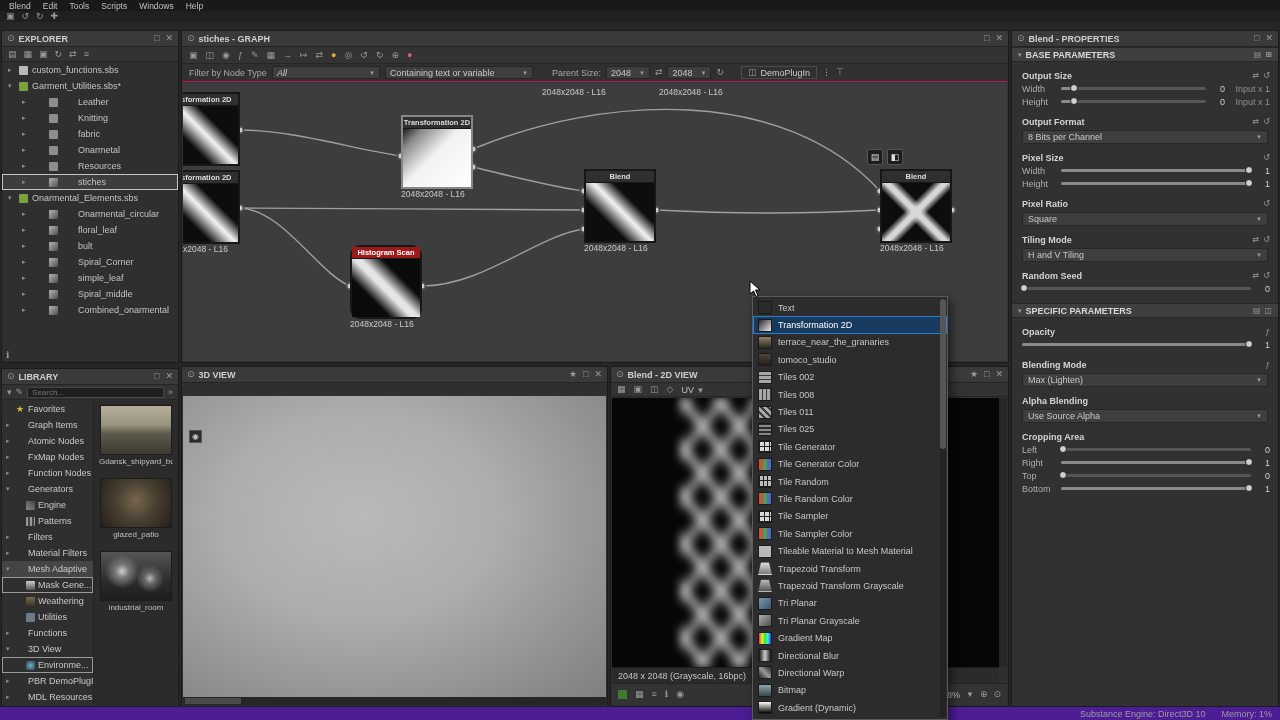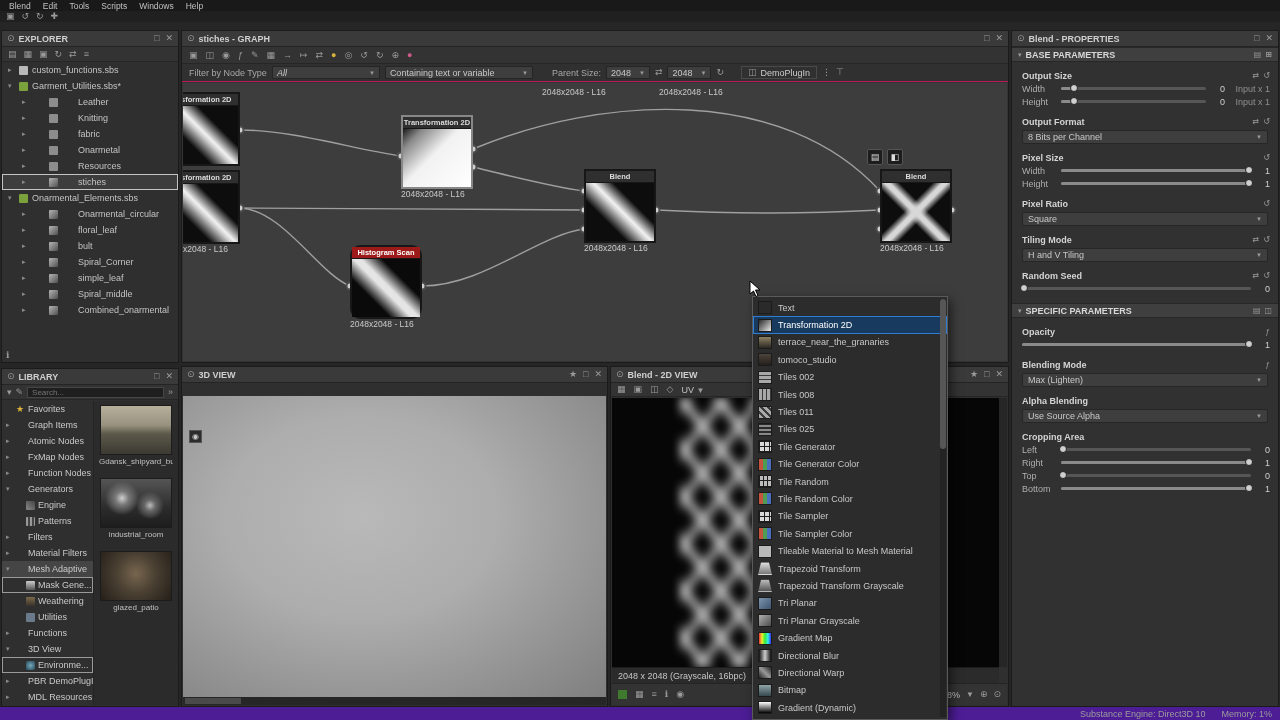--- a/index.html
+++ b/index.html
@@ -373,26 +373,26 @@
           <span class="licon"></span>
           <span>MDL Resources</span>
         </div>
     </div>
     <div id="libassets">
       <div class="asset">
           <div class="thumb shipyard"></div>
           <div class="cap">Gdansk_shipyard_bui...</div>
         </div>
         <div class="asset">
+          <div class="thumb patio"></div>
+          <div class="cap">glazed_patio</div>
+        </div>
+        <div class="asset">
           <div class="thumb industrial"></div>
           <div class="cap">industrial_room</div>
-        </div>
-        <div class="asset">
-          <div class="thumb patio"></div>
-          <div class="cap">glazed_patio</div>
         </div>
     </div>
   </div>
 </div>
 
 <div id="graph" class="panel">
   <div class="phead">
     <span class="ico">⊙</span>
     <span class="ptitle">stiches - GRAPH</span>
     <span class="picos">

